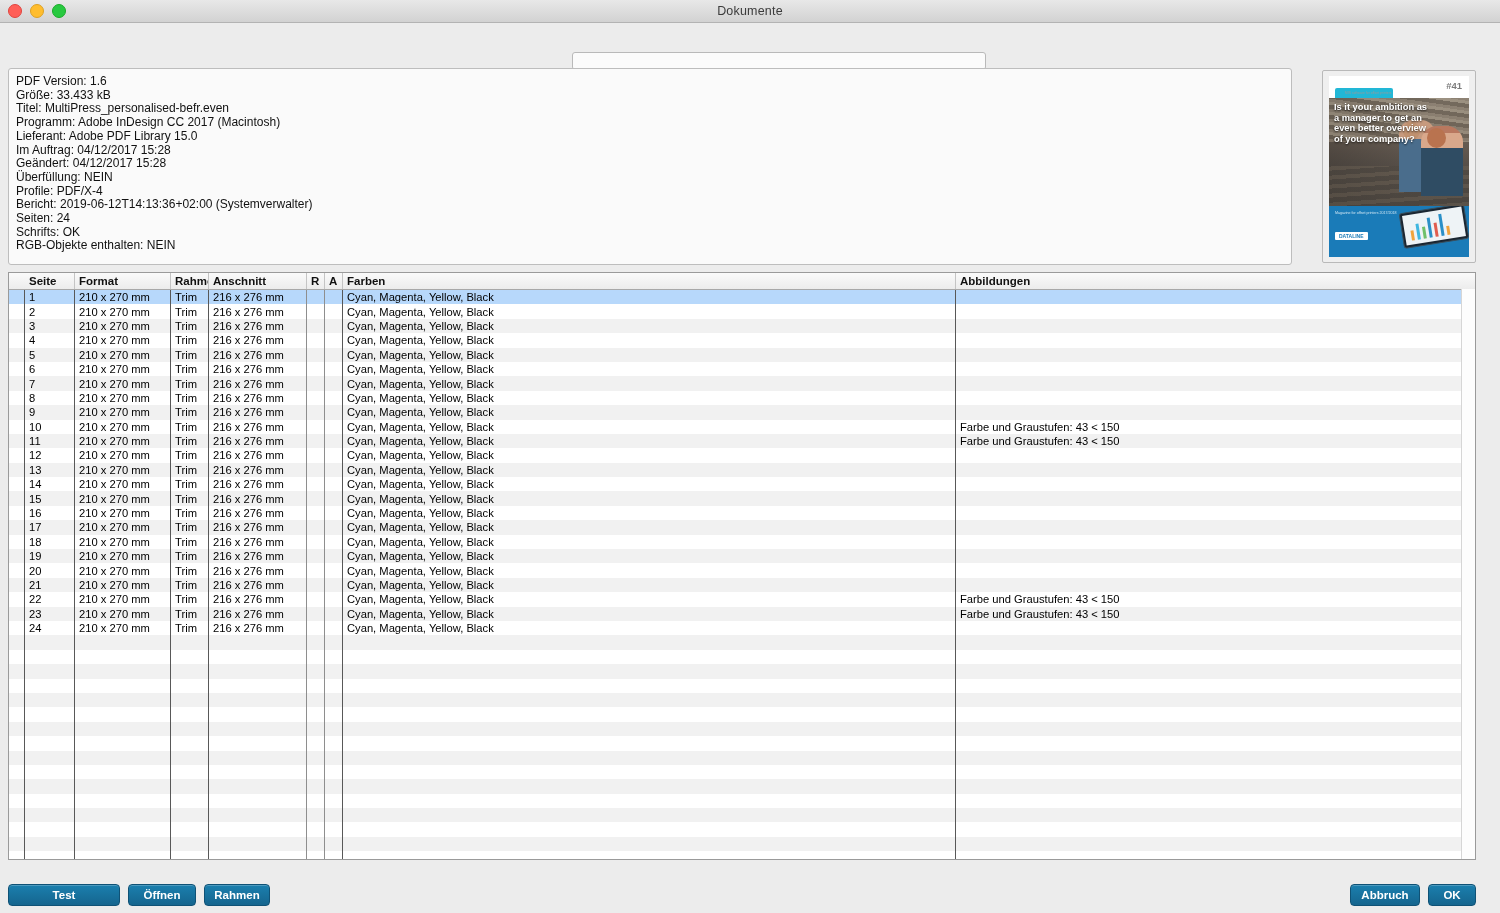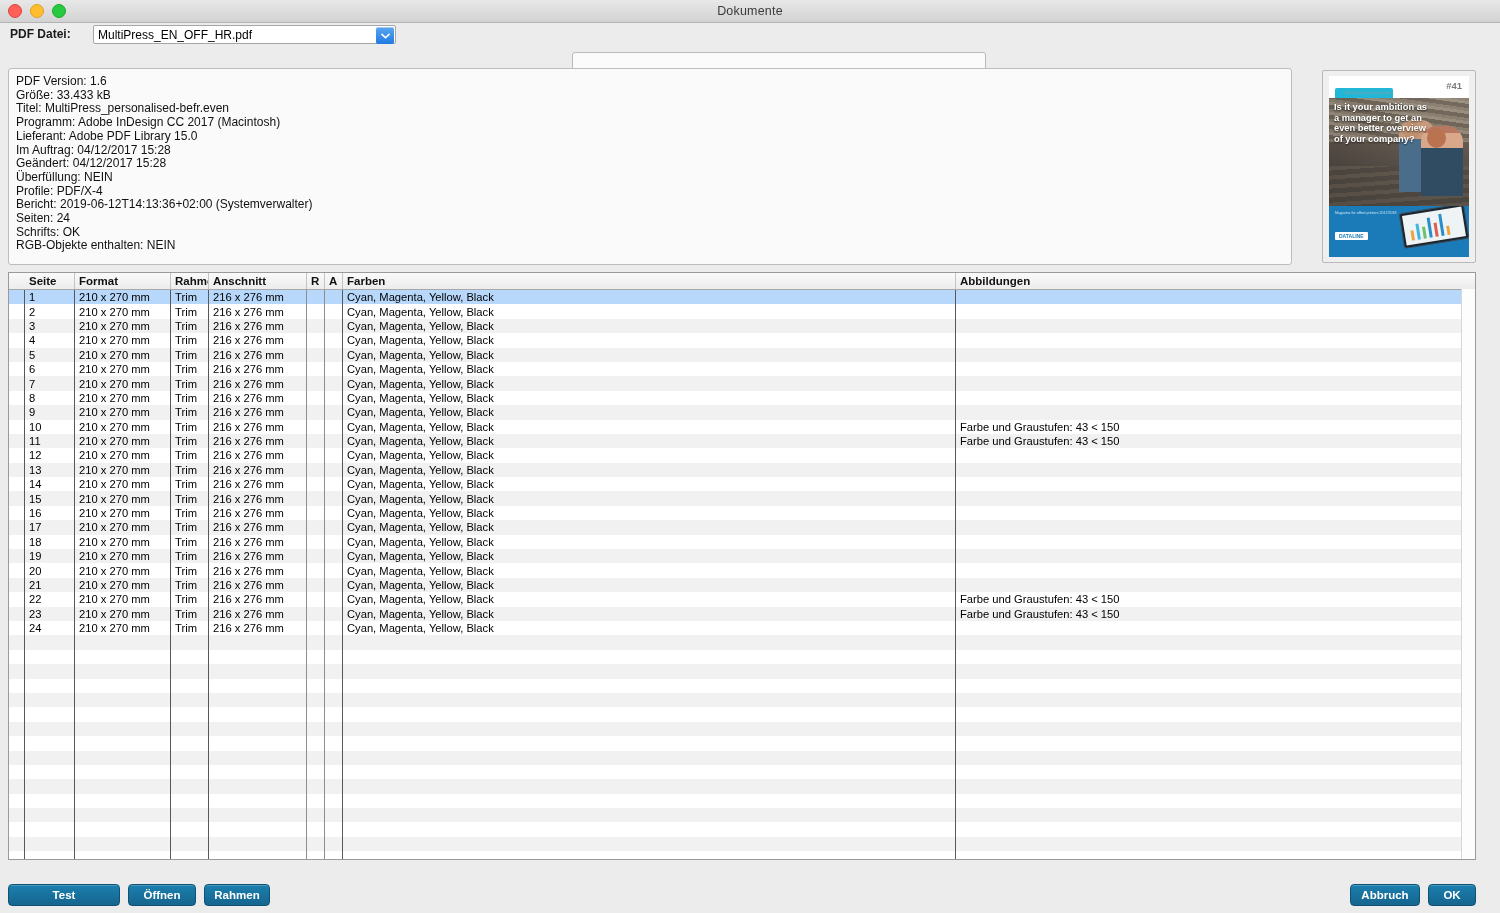--- a/index.html
+++ b/index.html
@@ -191,31 +191,20 @@
 
   <div class="titlebar">
     <div class="traffic">
       <span class="dot red"></span>
       <span class="dot yellow"></span>
       <span class="dot green"></span>
     </div>
     <div class="title-text">Dokumente</div>
   </div>
 
-  <div class="filerow">
-    <div class="filelabel">PDF Datei:</div>
-    <div class="fileselect">
-      <div class="val">MultiPress_EN_OFF_HR.pdf</div>
-      <div class="drop-btn">
-        <svg width="9" height="6" viewBox="0 0 9 6">
-            <path d="M1 1.4 L4.5 4.8 L8 1.4" stroke="#ffffff" stroke-width="1.6" fill="none" stroke-linecap="round" stroke-linejoin="round"></path>
-          </svg>
-      </div>
-    </div>
-  </div>
 
   <div class="tabbar" id="tabbar">
       <div class="tab active">Info</div>
       <div class="tab">Kontrolle</div>
       <div class="tab">Reparieren</div>
       <div class="tab">Konvertierung</div>
       <div class="tab">Organisieren</div>
     </div>
 
   <div class="infopanel">

